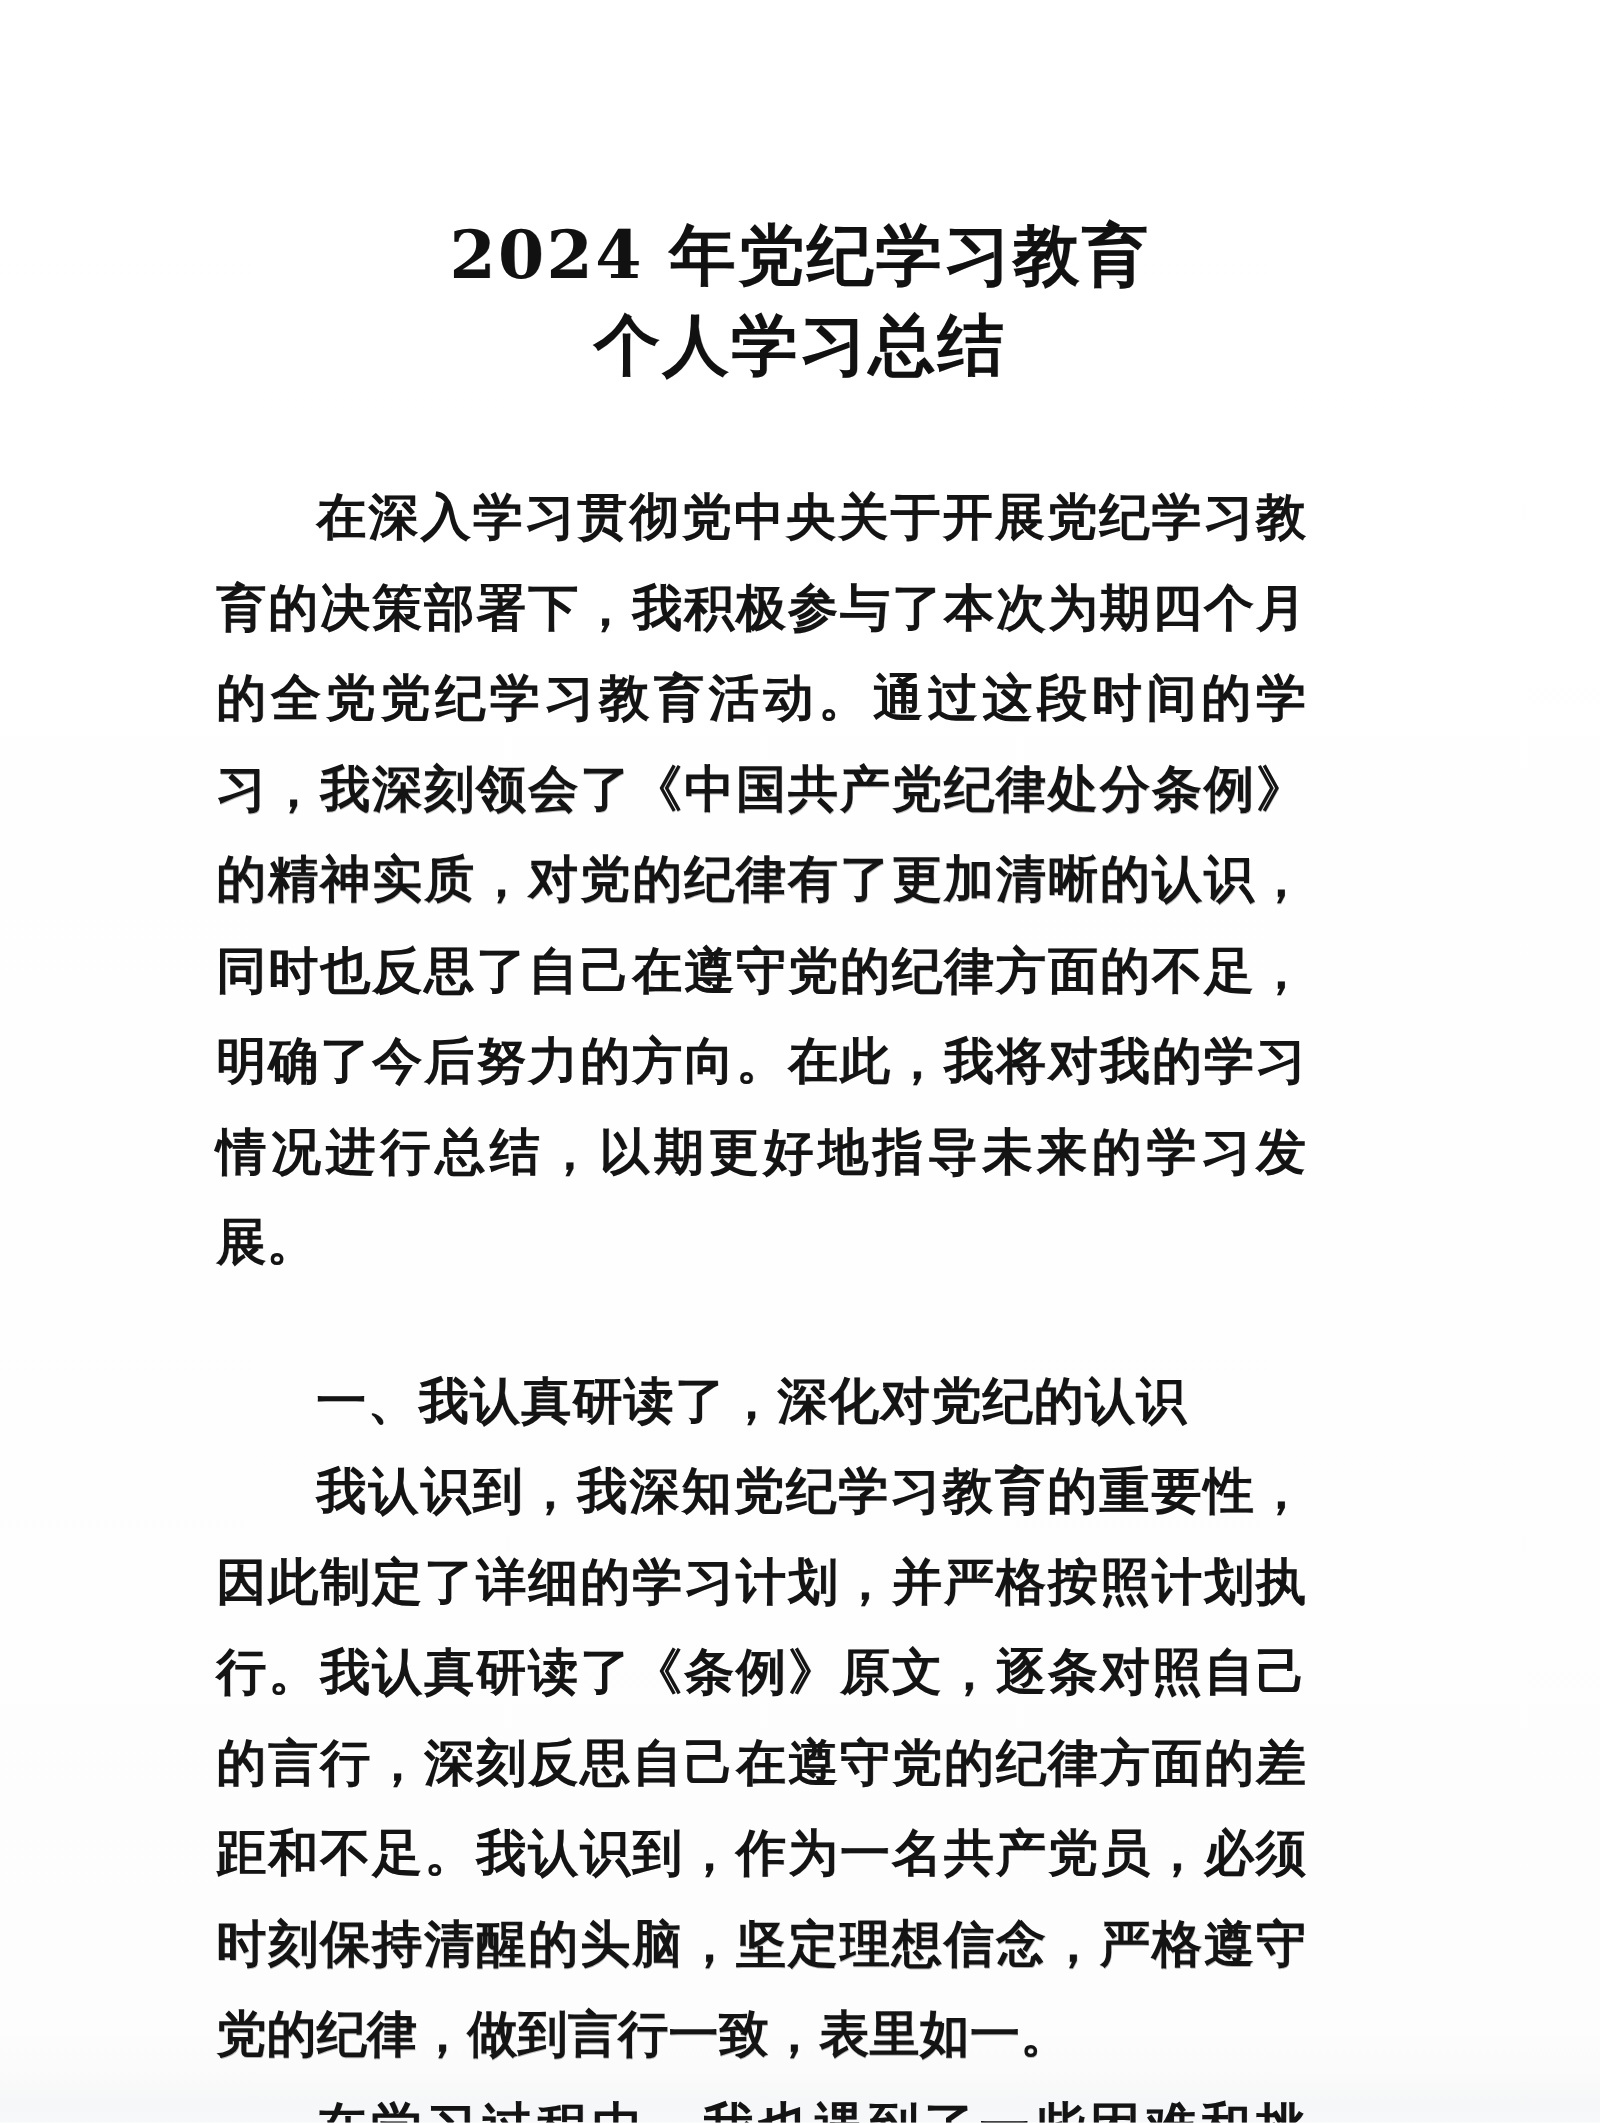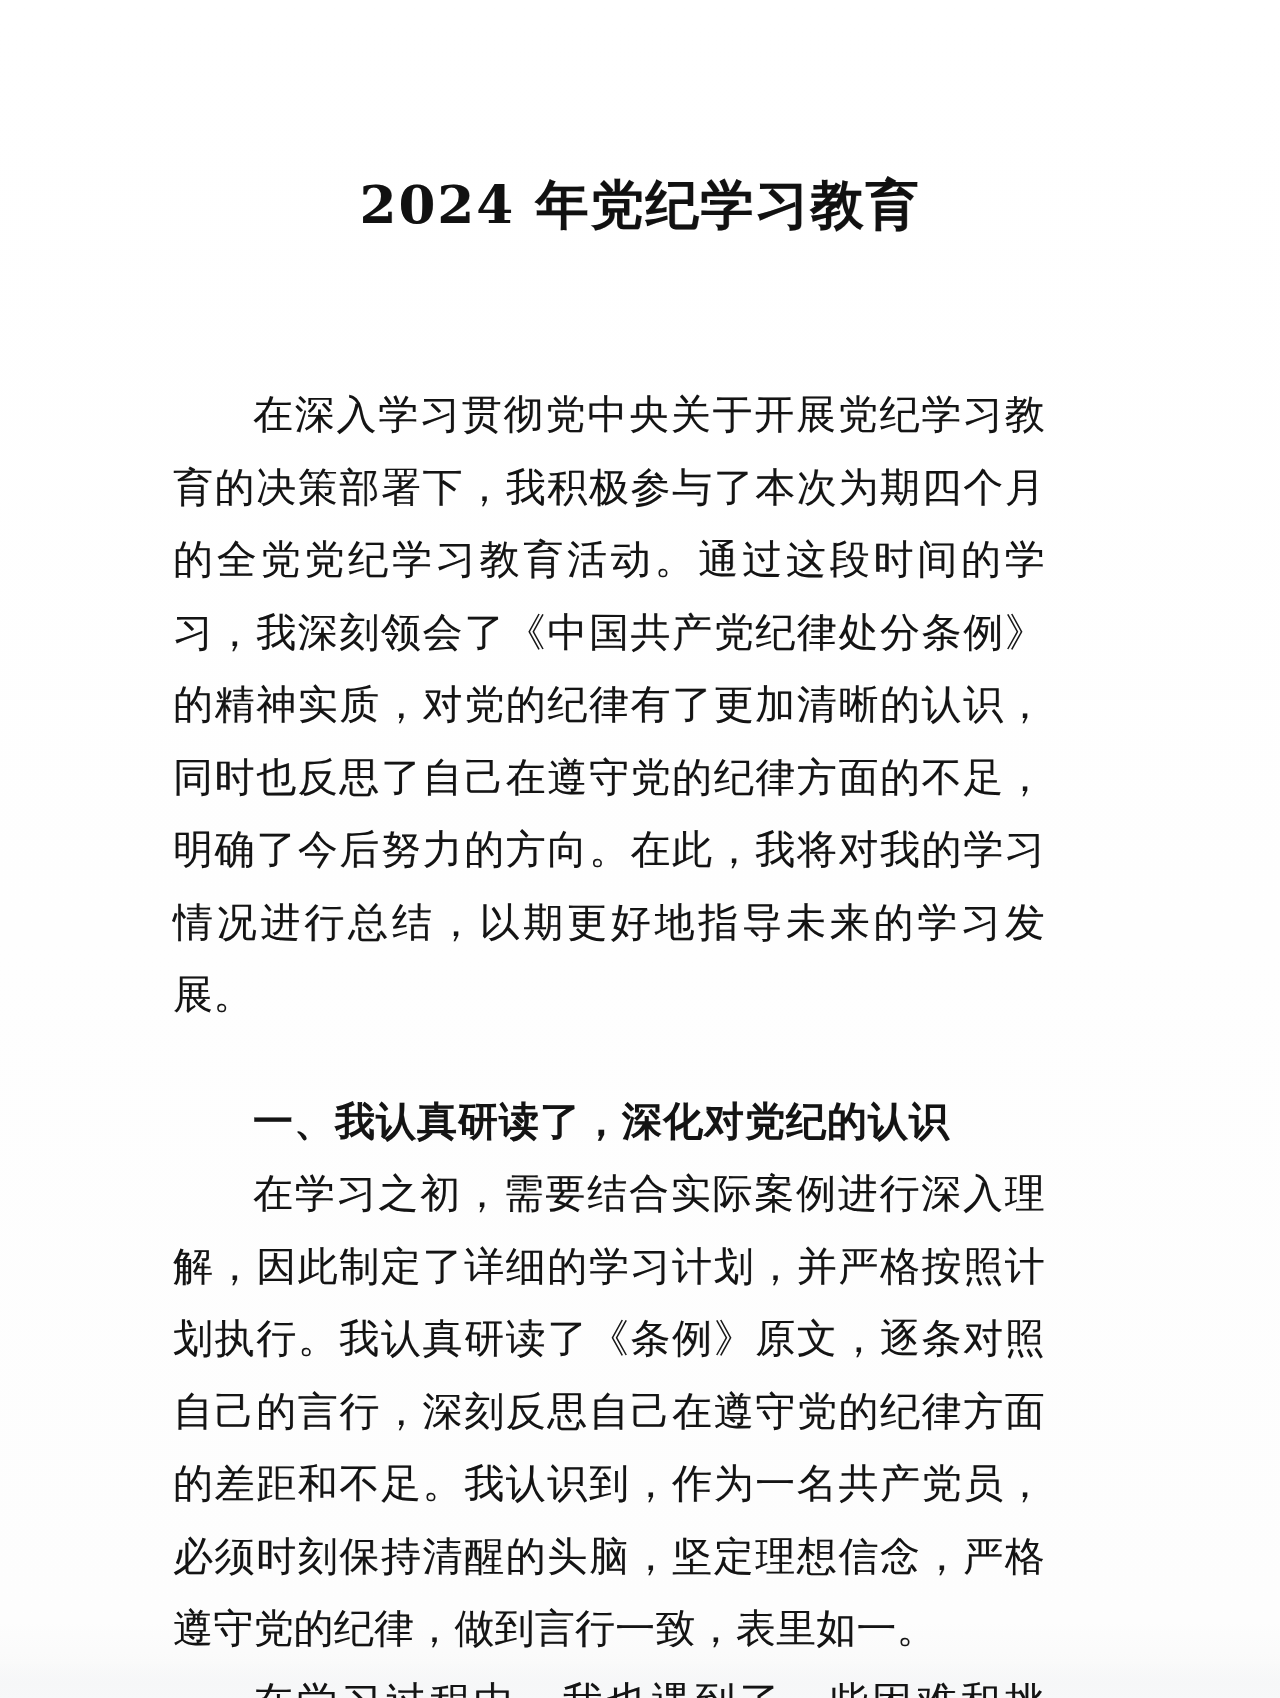--- a/index.html
+++ b/index.html
@@ -72,21 +72,21 @@
   p.para, h2.section-heading {
     margin: 0;
     color: #141414;
     font-family: "DejaVu Serif", "Liberation Serif", serif;
     font-size: 40px;
     line-height: 72.5px;
     text-align: justify;
     text-justify: inter-character;
     letter-spacing: 0.2px;
     text-indent: 2em;
-    font-weight: 400;
+    font-weight: 700;
     text-shadow: 0.3px 0.3px 0 rgba(0,0,0,0.28);
   }
 
   p.para.tail-open {
     text-align-last: left;
   }
 
   h2.section-heading {
     font-weight: 700;
     font-size: 40px;
@@ -100,26 +100,27 @@
 </head>
 <body>
 
 <div class="page-sheet"></div>
 <div class="bottom-shade"></div>
 
 <div class="page">
 
   <div class="doc-title">
     <span class="title-line">2024 年党纪学习教育</span>
+    <span class="title-line">个人学习总结</span>
   </div>
 
   <div class="body-block">
 
     <p class="para">在深入学习贯彻党中央关于开展党纪学习教育的决策部署下，我积极参与了本次为期四个月的全党党纪学习教育活动。通过这段时间的学习，我深刻领会了《中国共产党纪律处分条例》的精神实质，对党的纪律有了更加清晰的认识，同时也反思了自己在遵守党的纪律方面的不足，明确了今后努力的方向。在此，我将对我的学习情况进行总结，以期更好地指导未来的学习发展。</p>
 
     <h2 class="section-heading">一、我认真研读了，深化对党纪的认识</h2>
 
-    <p class="para">在学习之初，需要结合实际案例进行深入理解，因此制定了详细的学习计划，并严格按照计划执行。我认真研读了《条例》原文，逐条对照自己的言行，深刻反思自己在遵守党的纪律方面的差距和不足。我认识到，作为一名共产党员，必须时刻保持清醒的头脑，坚定理想信念，严格遵守党的纪律，做到言行一致，表里如一。</p>
+    <p class="para">我认识到，我深知党纪学习教育的重要性，因此制定了详细的学习计划，并严格按照计划执行。我认真研读了《条例》原文，逐条对照自己的言行，深刻反思自己在遵守党的纪律方面的差距和不足。我认识到，作为一名共产党员，必须时刻保持清醒的头脑，坚定理想信念，严格遵守党的纪律，做到言行一致，表里如一。</p>
 
     <p class="para tail-open">在学习过程中，我也遇到了一些困难和挑战。例如，有些条款的内容较为抽象，需要结合实际案例进行深入理解。为此，我积极查阅相关资料，向身边的党员同志请教，通过讨论交流加深对党纪条规的理解。同时，我也认真参</p>
 
   </div>
 </div>
 
 </body></html>

